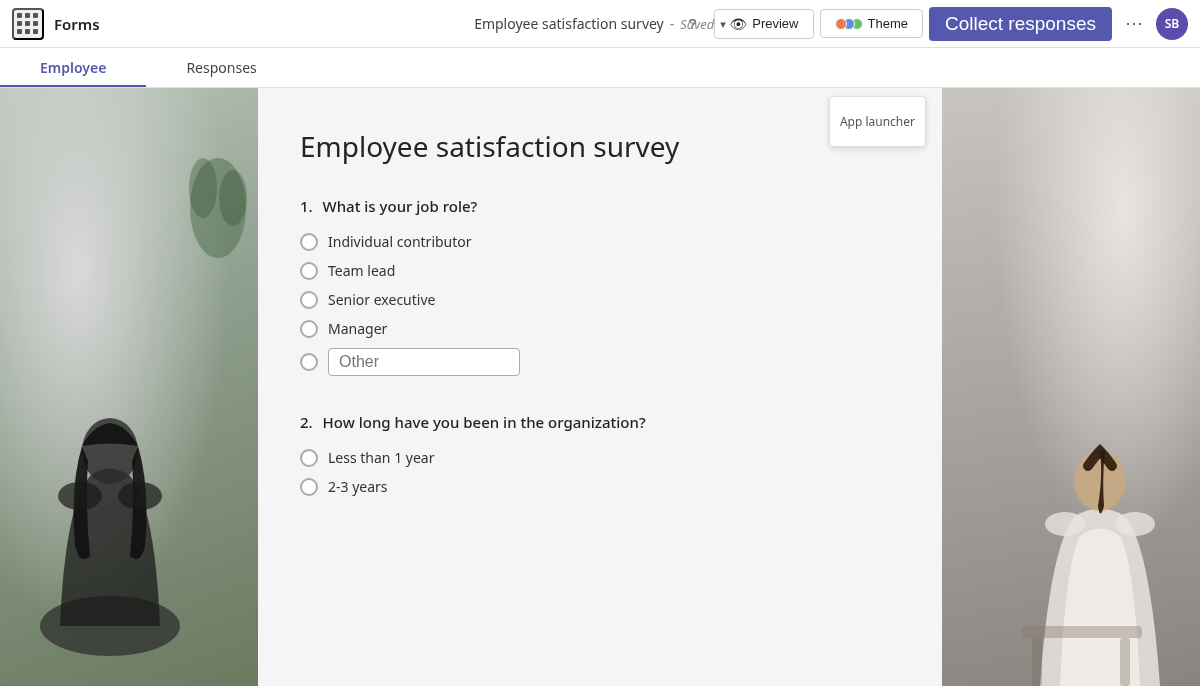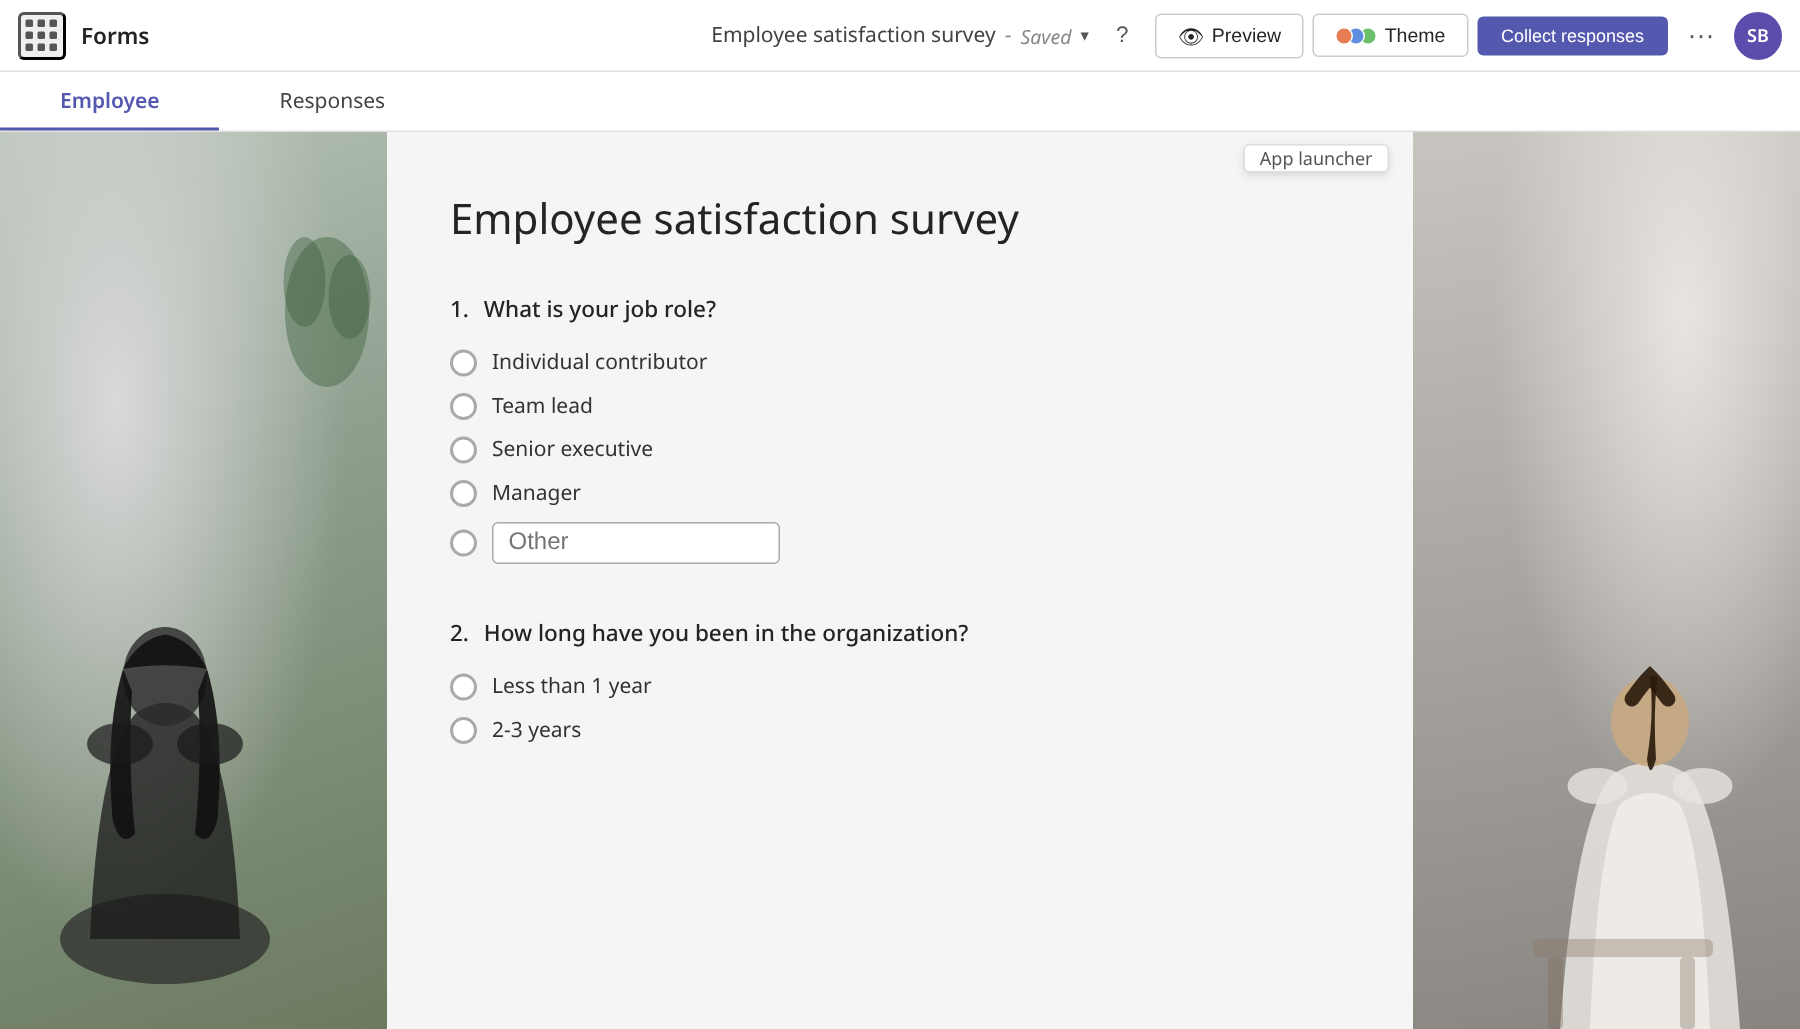--- a/index.html
+++ b/index.html
@@ -155,21 +155,21 @@
     }
 
     .collect-btn {
       display: flex;
       align-items: center;
       padding: 6px 16px;
       border: none;
       border-radius: 4px;
       background: #5558af;
       cursor: pointer;
-      font-size: 12px;
+      font-size: 19px;
       color: #fff;
       font-weight: 500;
     }
 
     .more-btn {
       width: 32px; height: 32px;
       border-radius: 4px;
       border: none;
       background: transparent;
       cursor: pointer;
@@ -272,21 +272,21 @@
       line-height: 1.3;
     }
 
     .app-launcher-tooltip {
       position: absolute;
       top: 8px;
       right: 16px;
       background: #fff;
       border: 1px solid #ddd;
       border-radius: 4px;
-      padding: 0 10px;
+      padding: 16px 10px;
       font-size: 12px;
       color: #555;
       box-shadow: 0 2px 6px rgba(0,0,0,0.12);
       pointer-events: none;
       white-space: nowrap;
     }
 
     .question-block {
       margin-bottom: 36px;
     }

